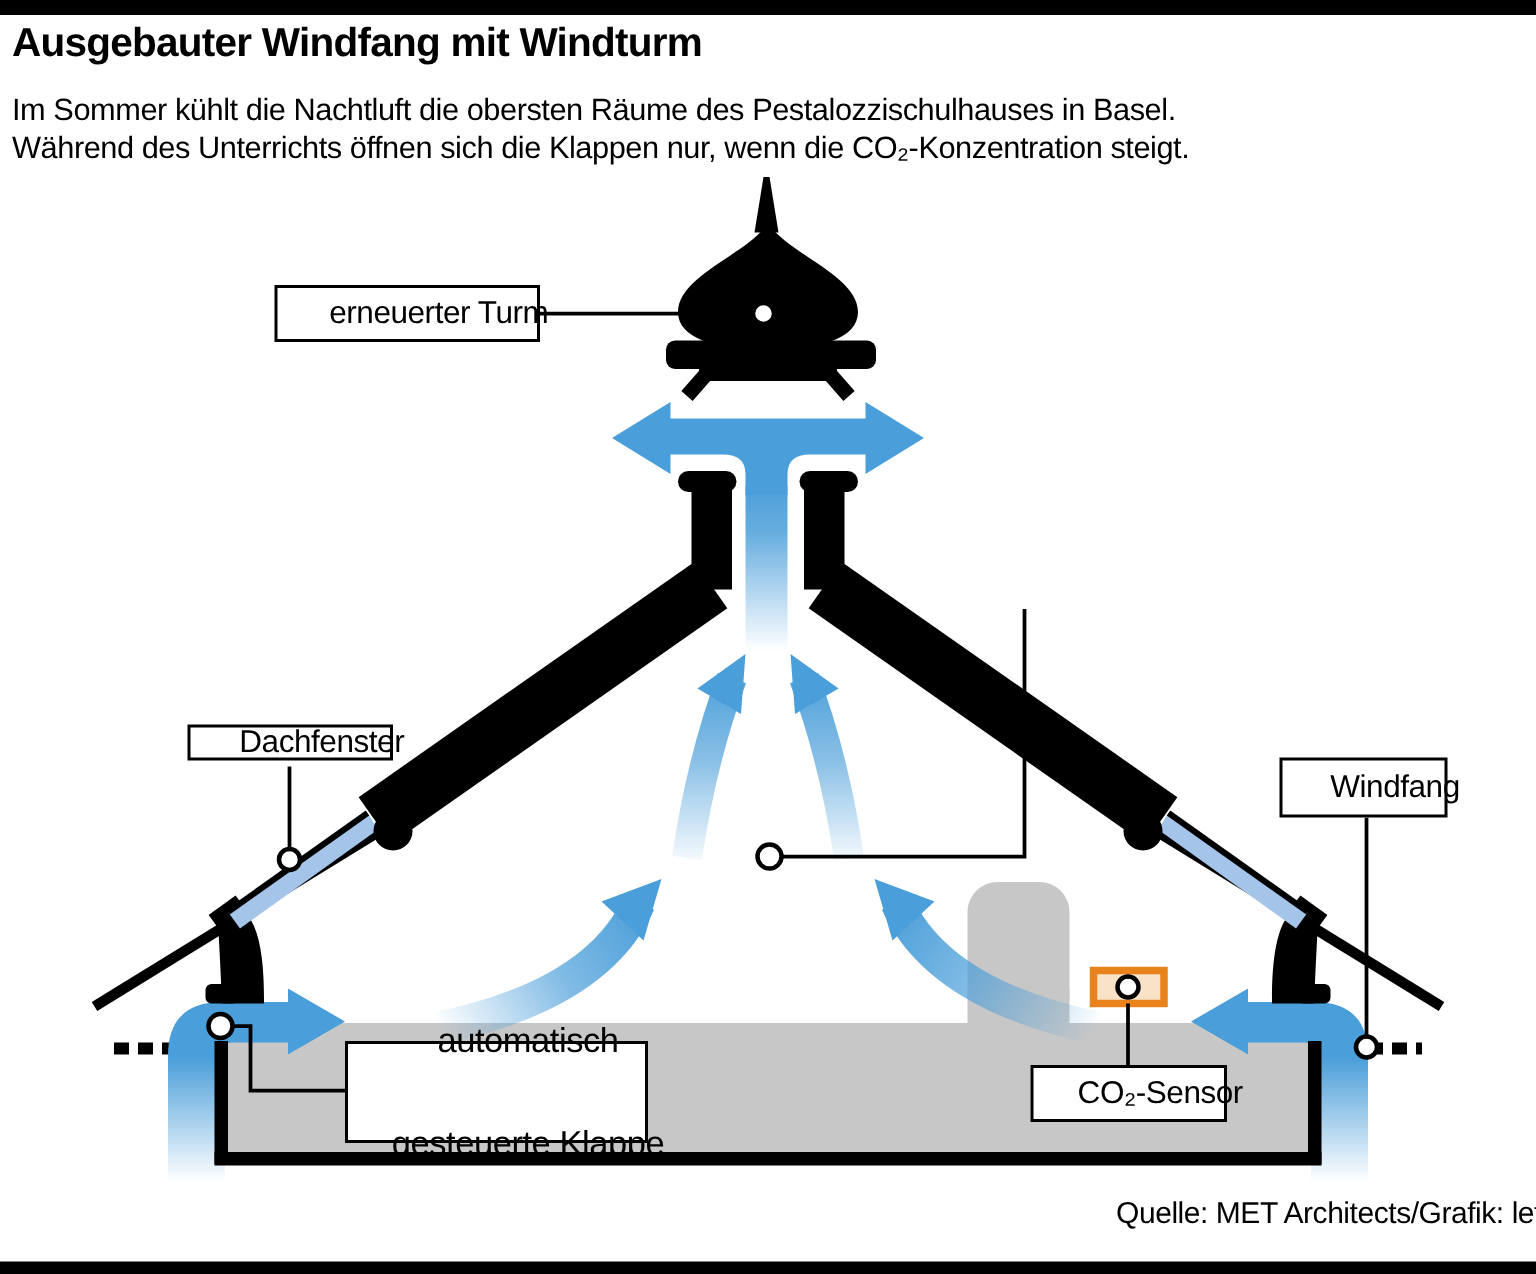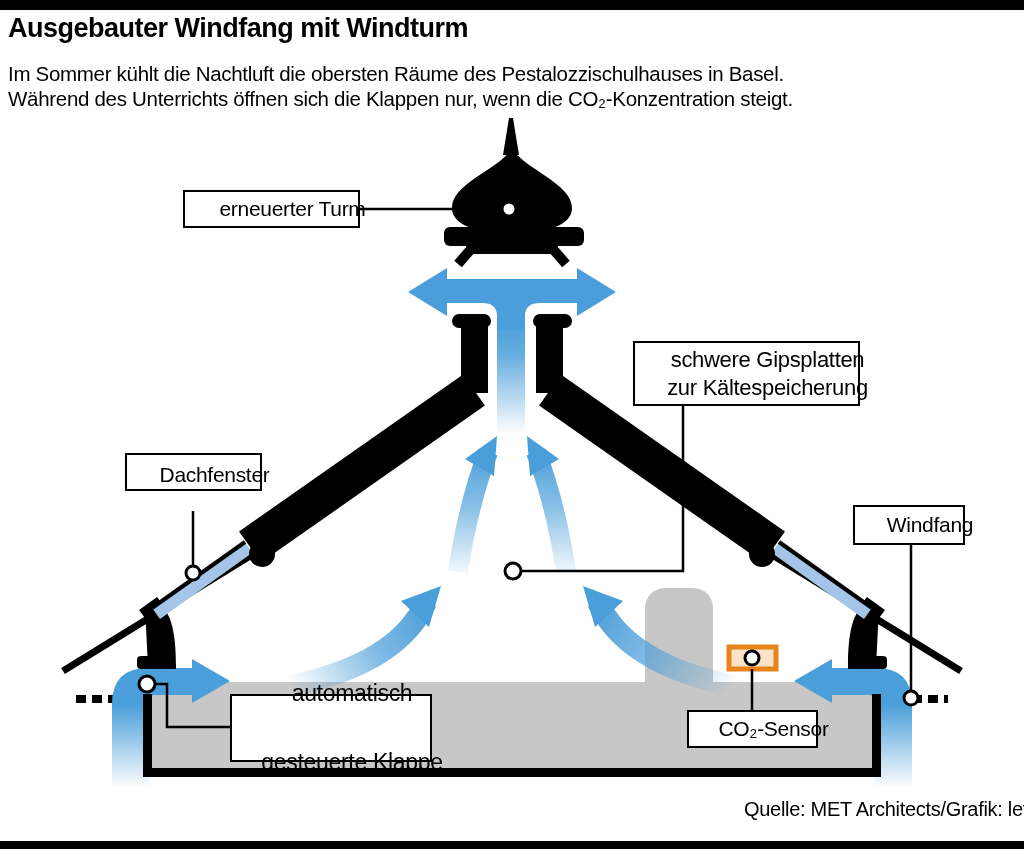--- a/index.html
+++ b/index.html
@@ -14,21 +14,21 @@
   #subtitle{position:absolute;left:8px;top:49px;font-size:20.5px;line-height:25px;
             letter-spacing:-0.3px;z-index:3;white-space:nowrap;margin-top:12px;}
   #source{position:absolute;right:-4px;top:798px;font-size:20px;letter-spacing:-0.3px;
           z-index:3;white-space:nowrap;}
   .lbl{position:absolute;box-sizing:border-box;background:#fff;border:2px solid #000;
        display:flex;flex-direction:column;align-items:center;justify-content:center;
        text-align:center;font-size:21px;line-height:1.27;letter-spacing:-0.3px;
        z-index:5;white-space:nowrap;padding-left:42px;}
   #lbl-turm{left:183px;top:190px;width:177px;height:38px;}
   #lbl-gips{left:633px;top:341px;width:227px;height:65px;font-size:22px;}
-  #lbl-dachfenster{left:125px;top:453px;width:137px;height:38px;justify-content:flex-end;}
+  #lbl-dachfenster{left:125px;top:483px;width:137px;height:24px;}
   #lbl-windfang{left:853px;top:505px;width:112px;height:40px;}
   #lbl-klappe{left:230px;top:694px;width:202px;height:68px;font-size:23px;gap:39px;}
   #lbl-co2{left:687px;top:710px;width:131px;height:38px;}
 </style>
 </head>
 <body>
 
 <div id="stage">
 
   <div id="top-bar" class="bar"></div>
@@ -167,24 +167,20 @@
       <circle cx="911" cy="698" r="7"></circle>
       <circle cx="513" cy="571" r="8"></circle>
       <circle cx="147" cy="684" r="8"></circle>
       <circle cx="752" cy="658" r="7"></circle>
     </g>
   </svg>
 
   <div id="lbl-turm" class="lbl">
     <span>erneuerter Turm</span>
   </div>
-  <div id="lbl-gips" class="lbl">
-    <span>schwere Gipsplatten</span>
-    <span>zur Kältespeicherung</span>
-  </div>
   <div id="lbl-dachfenster" class="lbl">
     <span>Dachfenster</span>
   </div>
   <div id="lbl-windfang" class="lbl">
     <span>Windfang</span>
   </div>
   <div id="lbl-klappe" class="lbl">
     <span>automatisch</span>
     <span>gesteuerte Klappe</span>
   </div>

